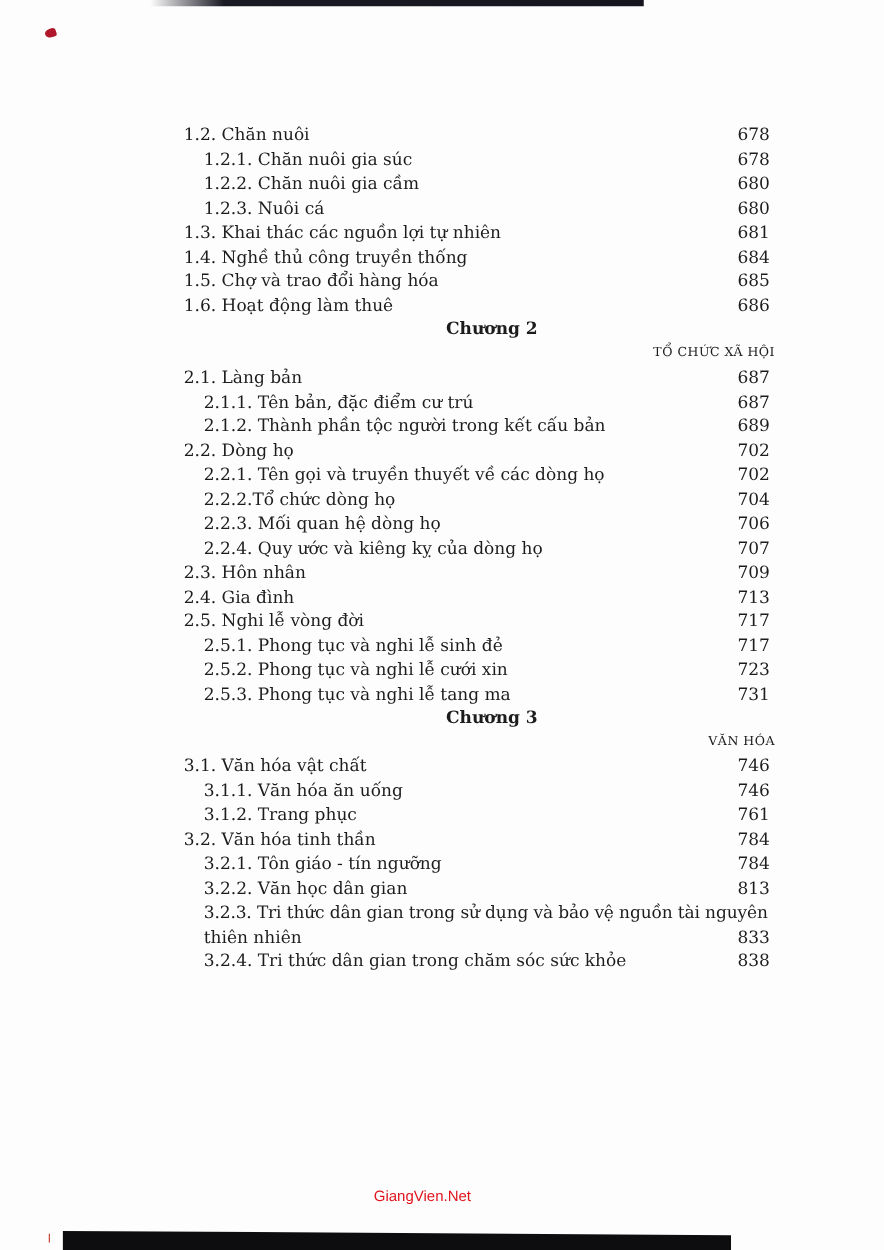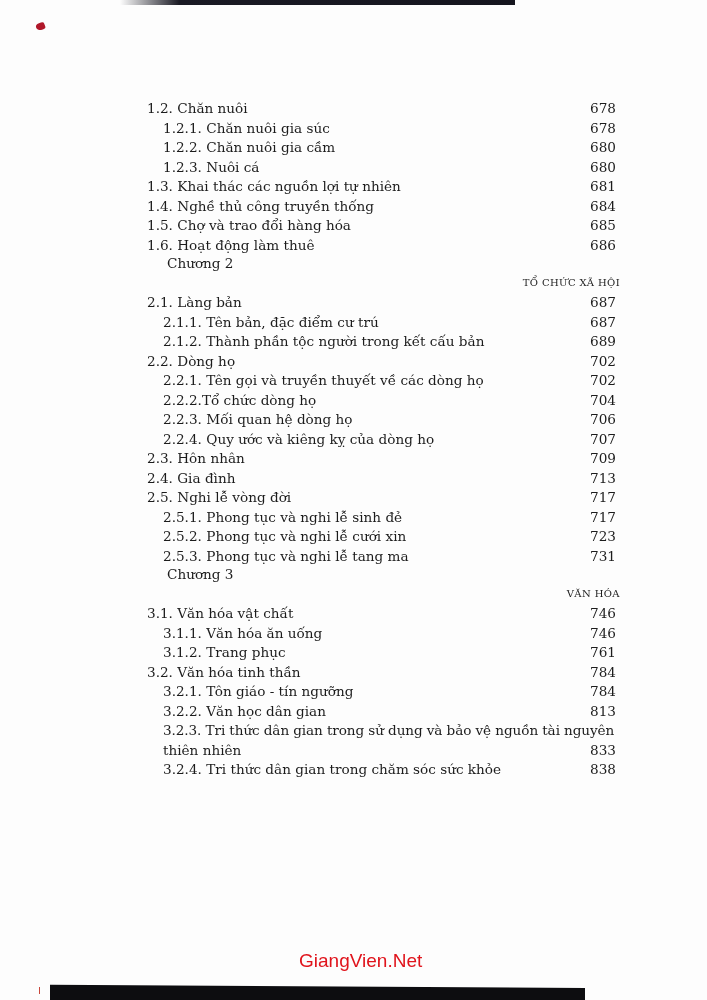--- a/index.html
+++ b/index.html
@@ -31,30 +31,30 @@
   }
   .row {
     display: flex; justify-content: space-between; align-items: baseline;
     height: 19.5px; line-height: 19.5px; white-space: nowrap;
   }
   .row.l2 { padding-left: 16px; }
   .row .page { text-align: left; min-width: 30px; }
   .row.wrap-first { height: 19.5px; align-items: center; }
   .row.wrap-first .title { letter-spacing: -0.1px; }
   .chapter-label {
-    text-align: left; font-weight: normal; font-size: 13.6px;
+    text-align: center; font-weight: bold; font-size: 13.6px;
     height: 17px; line-height: 17px; margin-left: 20px;
   }
   .chapter-title {
     text-align: right; font-weight: normal; font-size: 10px; letter-spacing: 0.4px;
     height: 21px; line-height: 21px; margin-left: 20px;
   }
   .watermark {
     position: absolute; left: 299px; top: 950px;
-    font-family: "Liberation Sans", sans-serif; font-size: 19px; color: #e0141c;
+    font-family: "Liberation Sans", sans-serif; font-size: 12px; color: #e0141c;
   }
 </style>
 </head>
 <body>
 
 <div class="top-bar"></div>
 <div class="red-mark"></div>
 
 <div class="toc">
 

